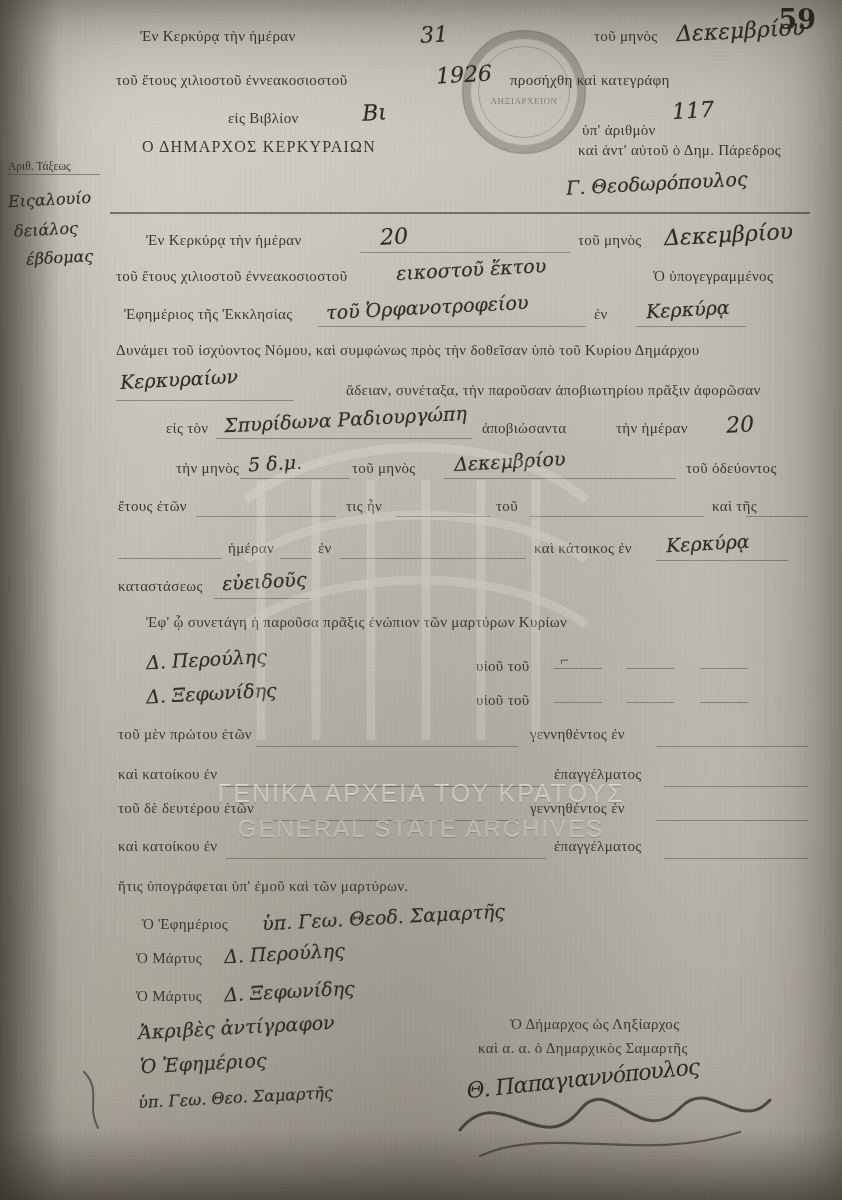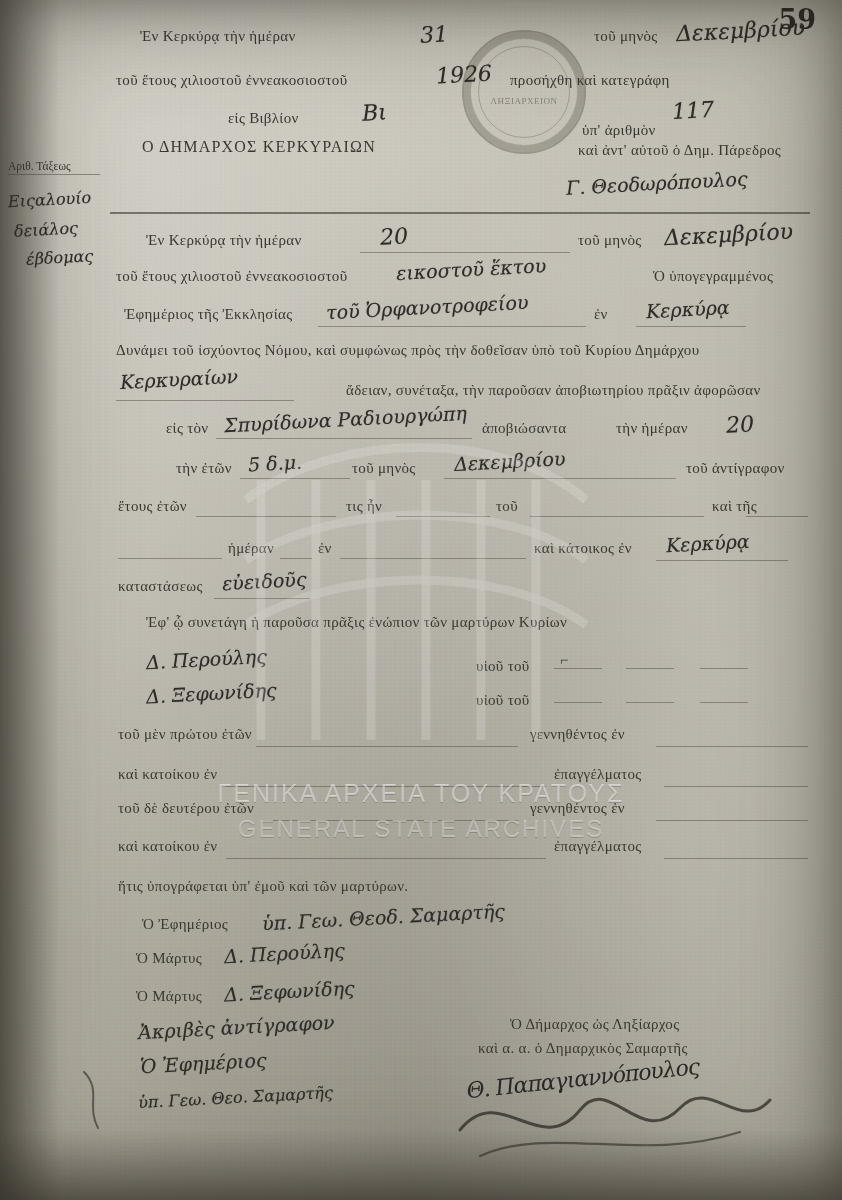--- a/index.html
+++ b/index.html
@@ -261,25 +261,25 @@
   <div class="pr" style="left:302px; top:382px;margin-left:44px;">ἄδειαν, συνέταξα, τὴν παροῦσαν ἀποβιωτηρίου πρᾶξιν ἀφορῶσαν</div>
   <div class="rule" style="left:116px; top:400px; width:178px;"></div>
 
   <div class="pr" style="left:166px; top:420px;">εἰς τὸν</div>
   <div class="hw" style="left:224px; top:408px;">Σπυρίδωνα Ραδιουργώπη</div>
   <div class="pr" style="left:482px; top:420px;">ἀποβιώσαντα</div>
   <div class="pr" style="left:616px; top:420px;">τὴν ἡμέραν</div>
   <div class="hw lg" style="left:726px; top:412px;">20</div>
   <div class="rule" style="left:216px; top:438px; width:256px;"></div>
 
-  <div class="pr" style="left:176px; top:460px;">τὴν ἐτῶν</div>
+  <div class="pr" style="left:176px; top:460px;">τὴν μηνὸς</div>
   <div class="hw" style="left:248px; top:452px;">5 δ.μ.</div>
   <div class="pr" style="left:352px; top:460px;">τοῦ μηνὸς</div>
   <div class="hw" style="left:454px; top:450px;">Δεκεμβρίου</div>
-  <div class="pr" style="left:686px; top:460px;">τοῦ ἀντίγραφον</div>
+  <div class="pr" style="left:686px; top:460px;">τοῦ ὁδεύοντος</div>
   <div class="rule" style="left:240px; top:478px; width:110px;"></div>
   <div class="rule" style="left:444px; top:478px; width:232px;"></div>
 
   <div class="pr" style="left:118px; top:498px;">ἔτους ἐτῶν</div>
   <div class="pr" style="left:346px; top:498px;">τις ἦν</div>
   <div class="pr" style="left:496px; top:498px;">τοῦ</div>
   <div class="pr" style="left:712px; top:498px;">καὶ τῆς</div>
   <div class="rule" style="left:196px; top:516px; width:140px;"></div>
   <div class="rule" style="left:396px; top:516px; width:94px;"></div>
   <div class="rule" style="left:530px; top:516px; width:174px;"></div>

